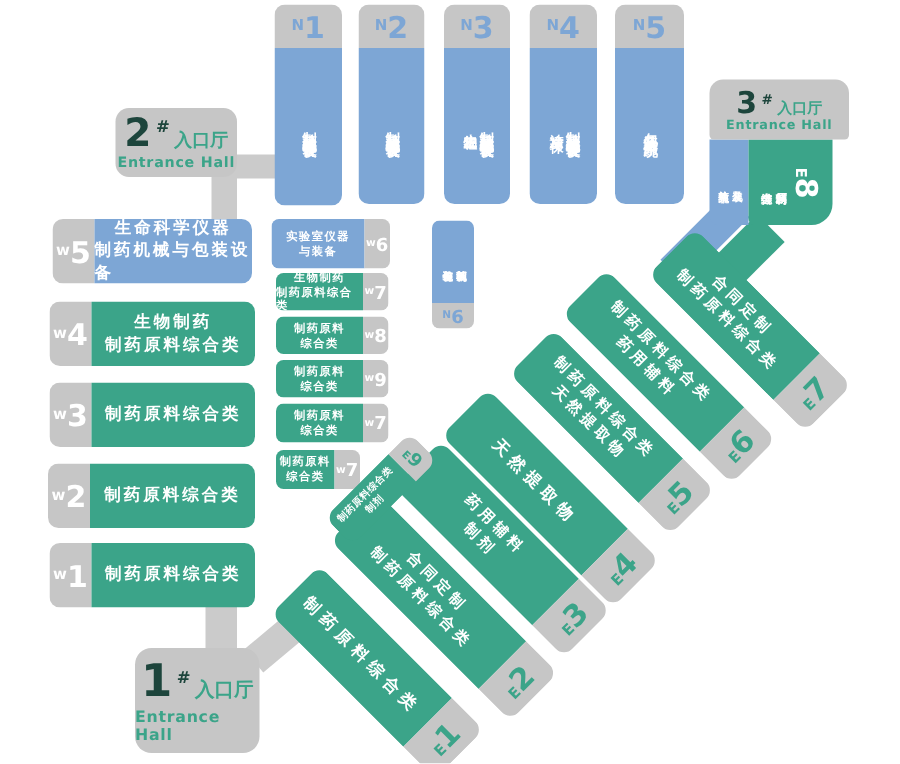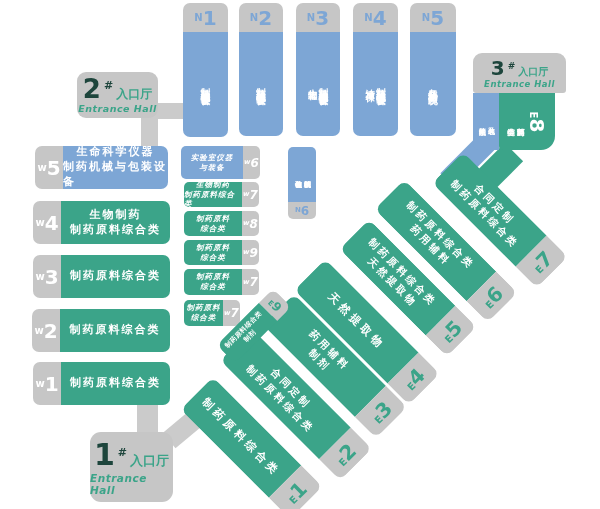--- a/index.html
+++ b/index.html
@@ -19,21 +19,21 @@
   .vtext{writing-mode:vertical-rl;text-orientation:upright;line-height:1.25;text-align:center;}
   .nbody .vtext{font-size:9.5px;letter-spacing:1px;}
   .nbody .l2{font-size:9px;}
   .vtext span{display:block;}
   
   .whall .glabel{width:28px;color:#fff;}
   .wbody{flex:1;color:#fff;display:flex;flex-direction:column;align-items:center;justify-content:center;
          font-size:11px;line-height:1.35;letter-spacing:2px;}
   .blue{background:var(--hall-blue);} .green{background:var(--hall-green);}
   
-  .shall{border-radius:5px;font-style:italic;}
+  .shall{border-radius:5px;}
   .shall .wbody{font-size:7.5px;line-height:1.3;letter-spacing:1px;}
   .shall .glabel{width:17px;color:#fff;}
   .shall .lt{font-size:7px;} .shall .nm{font-size:12px;}
   
   .n6hall{flex-direction:column;border-radius:5px;}
   .n6hall .nbody .vtext{font-size:7px;letter-spacing:0;line-height:1.3;}
   .n6hall .glabel{height:17px;color:var(--hall-blue);}
   .n6hall .lt{font-size:7px;} .n6hall .nm{font-size:12px;}
   
   .ebar{transform:rotate(45deg);border-radius:8px;}
@@ -47,21 +47,21 @@
   .e9 .ebody{font-size:6.5px;letter-spacing:0.5px;line-height:1.35;}
   .e9 .glabel{width:20px;}
   .e9 .lt{font-size:7px;} .e9 .nm{font-size:12px;}
   
   .entrance{position:absolute;background:var(--label-gray);border-radius:9px;display:flex;flex-direction:column;
             align-items:center;justify-content:center;z-index:2;color:var(--hall-green);line-height:1.15;}
   .entrance .row1{display:flex;align-items:baseline;gap:3px;}
   .entnum{color:var(--dark-number);font-size:26px;}
   .enthash{color:var(--dark-number);font-size:11px;vertical-align:super;position:relative;top:-9px;}
   .entcn{font-size:12px;}
-  .enten{font-size:9.5px;letter-spacing:0.5px;font-style:italic;}
+  .enten{font-size:9.5px;letter-spacing:0.5px;}
   
   .e8wrap{position:absolute;left:473px;top:53px;width:93px;z-index:2;}
   .ent3{position:relative;width:93px;height:40px;border-radius:9px 9px 3px 3px;}
   .ent3 .entnum{font-size:20px;} .ent3 .enthash{font-size:9px;top:-6px;}
   .ent3 .entcn{font-size:10px;} .ent3 .enten{font-size:8.5px;}
   .e8row{display:flex;width:82px;height:57px;}
   .e8blue{width:26px;background:var(--hall-blue);color:#fff;display:flex;align-items:center;justify-content:center;
           border-radius:0 0 0 6px;}
   .e8blue .vtext{font-size:7px;line-height:1.3;}
   .e8green{flex:1;background:var(--hall-green);color:#fff;display:flex;align-items:center;justify-content:center;

